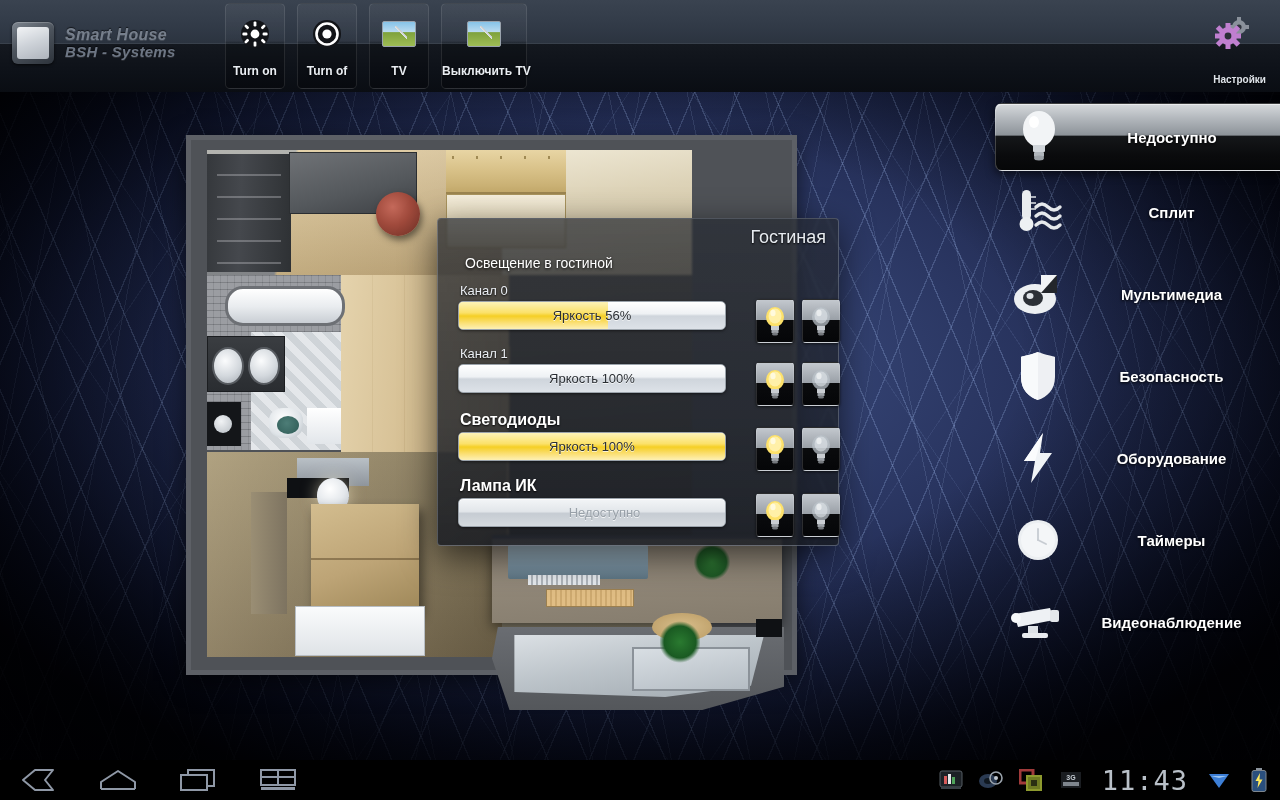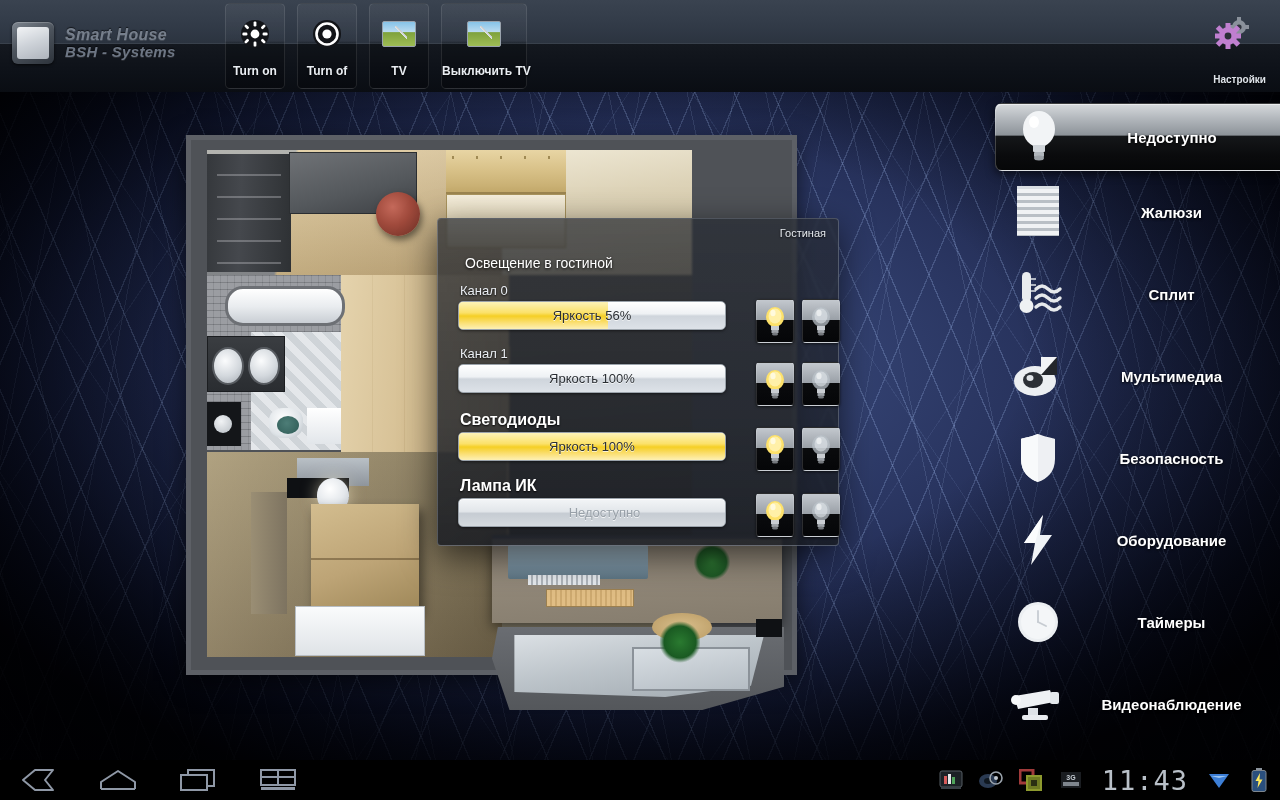--- a/index.html
+++ b/index.html
@@ -374,21 +374,21 @@
     width: 402px; height: 328px;
     z-index: 12;
     background: linear-gradient(180deg, rgba(38,42,50,.72) 0%, rgba(30,34,42,.80) 60%, rgba(24,27,34,.86) 100%);
     border: 1px solid rgba(190,200,215,.30);
     border-radius: 4px;
     box-shadow: 0 10px 34px rgba(0,0,0,.62);
     backdrop-filter: blur(1px);
   }
   .dlg-room {
     position: absolute; right: 12px; top: 8px;
-    font-size: 11px; color: #e7ebf0;
+    font-size: 18px; color: #e7ebf0;
     text-shadow: 0 1px 2px rgba(0,0,0,.95);
   }
   .dlg-title {
     position: absolute; left: 27px; top: 36px;
     font-size: 14px; font-weight: normal; color: #ffffff;
     text-shadow: 0 1px 3px rgba(0,0,0,.95);
   }
   .ch-label {
     font-size: 13px; color: #e9edf2;
     text-shadow: 0 1px 2px rgba(0,0,0,.95);
@@ -692,38 +692,20 @@
           <ellipse cx="21" cy="20" rx="16" ry="18" fill="#f2f4f6"></ellipse>
           <ellipse cx="16" cy="13" rx="5" ry="6" fill="#ffffff"></ellipse>
           <rect x="15" y="36" width="12" height="7" rx="1" fill="#cfd4d9"></rect>
           <rect x="16" y="43" width="10" height="5" rx="1" fill="#b0b6bc"></rect>
           <ellipse cx="21" cy="49" rx="5" ry="2.5" fill="#9aa0a6"></ellipse>
         </svg>
       </div>
       <div class="side-label">Недоступно</div>
     </div>
 
-    <div class="side-item">
-      <div class="side-ico">
-        <svg width="50" height="56" viewBox="0 0 50 56">
-          <rect x="4" y="4" width="42" height="48" fill="#b9bfc5"></rect>
-          <g fill="#f0f2f4">
-            <rect x="4" y="5" width="42" height="4"></rect>
-            <rect x="4" y="12" width="42" height="4"></rect>
-            <rect x="4" y="19" width="42" height="4"></rect>
-            <rect x="4" y="26" width="42" height="4"></rect>
-            <rect x="4" y="33" width="42" height="4"></rect>
-            <rect x="4" y="40" width="42" height="4"></rect>
-            <rect x="4" y="47" width="42" height="4"></rect>
-          </g>
-          <rect x="4" y="2" width="42" height="3" fill="#d8dde2"></rect>
-        </svg>
-      </div>
-      <div class="side-label">Жалюзи</div>
-    </div>
 
     <div class="side-item">
       <div class="side-ico">
         <svg width="56" height="52" viewBox="0 0 56 52">
           <rect x="12" y="4" width="9" height="30" rx="4.5" fill="#e9ecef"></rect>
           <circle cx="16.5" cy="38" r="7" fill="#eef1f3"></circle>
           <g stroke="#d3d8dd" stroke-width="1.6">
             <line x1="21" y1="11" x2="26" y2="11"></line>
             <line x1="21" y1="17" x2="26" y2="17"></line>
             <line x1="21" y1="23" x2="26" y2="23"></line>

